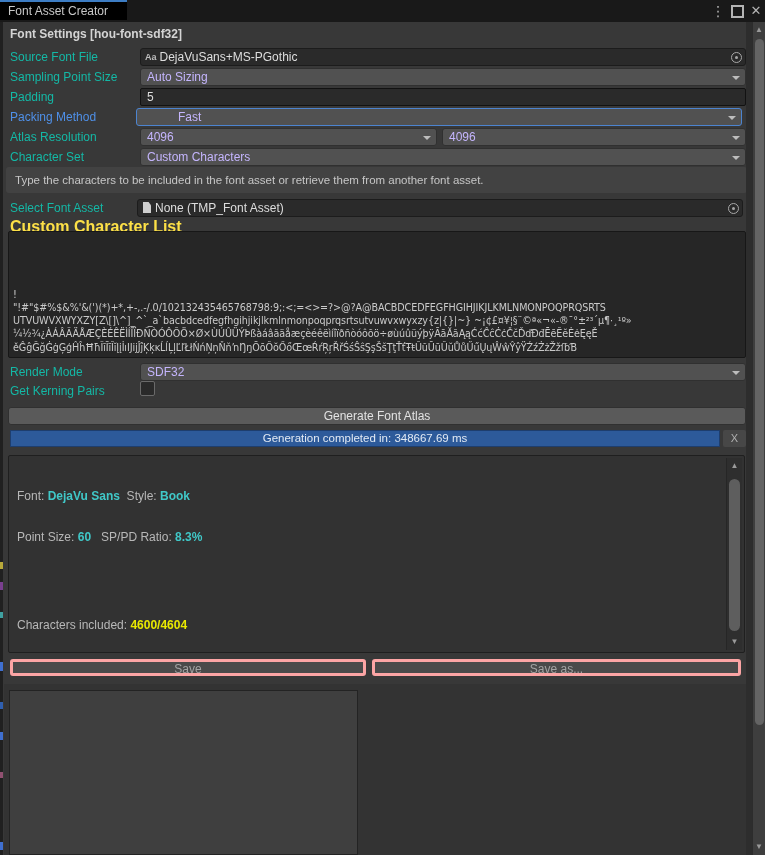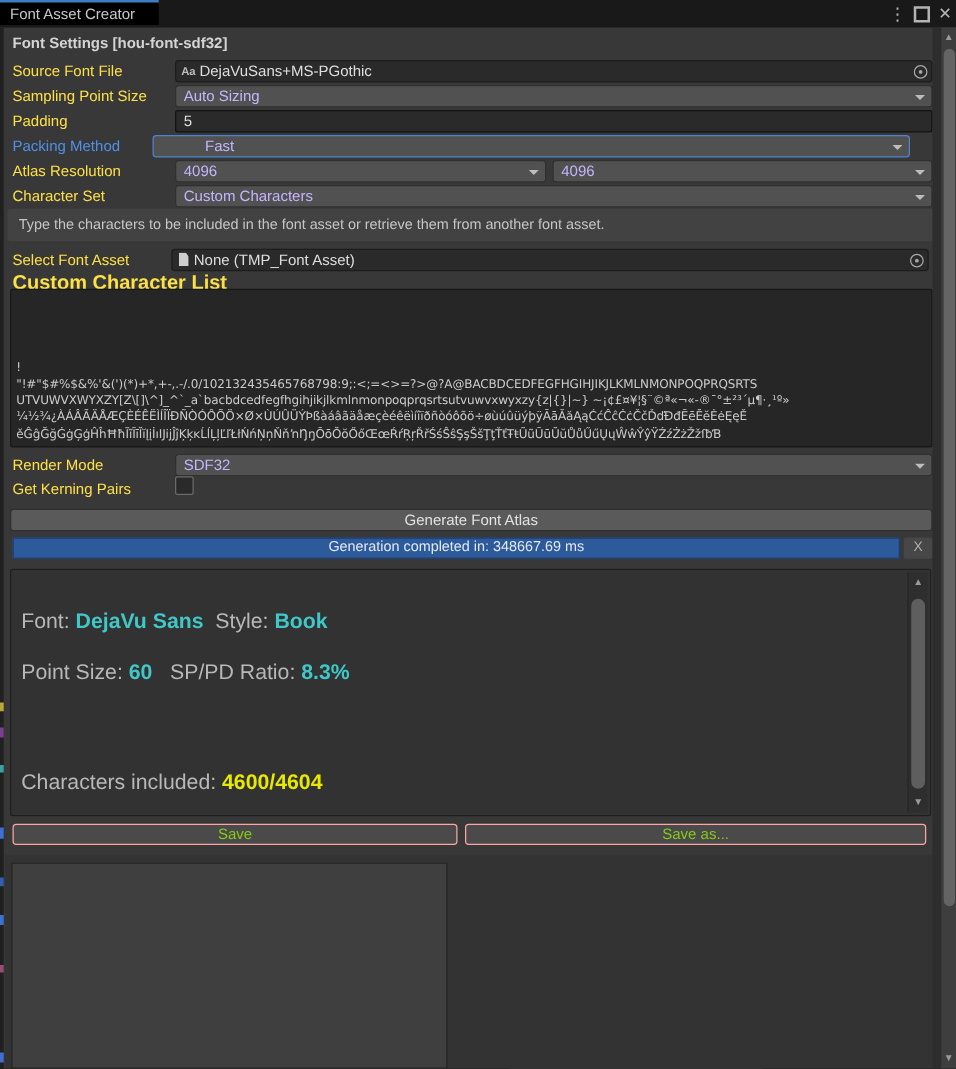--- a/index.html
+++ b/index.html
@@ -13,21 +13,21 @@
   .btn-kebab{left:710px;font-size:14px;}
   .btn-max{left:729px;}
   .btn-max .sq{display:inline-block;width:9px;height:9px;border:2px solid #b4b4b4;margin-top:3px;}
   .btn-close{left:748px;font-size:13px;}
   
   .sliver{position:absolute;left:0;top:22px;width:3px;height:833px;background:#202020;z-index:40;}
   .sliver i{position:absolute;left:0;width:3px;display:block;}
   
   .section-header{position:absolute;left:10px;top:27px;font-size:12px;font-weight:bold;color:#d4d4d4;}
   
-  .flabel{position:absolute;left:10px;font-size:12px;color:#fde047;height:18px;line-height:18px;}
+  .flabel{position:absolute;left:10px;font-size:12px;color:#14b8a6;height:18px;line-height:18px;}
   .flabel.accent{color:#4f90e8;}
   .dropdown{position:absolute;height:18px;background:#515151;border:1px solid #303030;border-radius:3px;
             box-sizing:border-box;color:#c4b5fd;font-size:12px;line-height:16px;padding-left:6px;}
   .dropdown .caret{position:absolute;right:5px;top:7px;width:0;height:0;
             border-left:4px solid transparent;border-right:4px solid transparent;border-top:4px solid #bdbdbd;}
   .dropdown.focused{border:1px solid #4c84d0;}
   .objfield{position:absolute;height:18px;background:#2a2a2a;border:1px solid #1c1c1c;border-radius:3px;
             box-sizing:border-box;color:#dedede;font-size:12px;line-height:16px;padding-left:4px;}
   .textinput{position:absolute;height:18px;background:#2a2a2a;border:1px solid #121212;border-radius:2px;
             box-sizing:border-box;color:#dedede;font-size:12px;line-height:16px;padding-left:6px;}
@@ -50,34 +50,34 @@
             border:1px solid #6a6a6a;border-radius:2px;box-sizing:border-box;}
   .genbtn{position:absolute;left:8px;top:407px;width:738px;height:18px;background:#5a5a5a;border:1px solid #303030;
           border-radius:3px;box-sizing:border-box;color:#e2e2e2;font-size:12px;line-height:16px;text-align:center;}
   .progress{position:absolute;left:10px;top:430px;width:710px;height:17px;background:#2d5a9a;border:1px solid #1e3e6e;
             box-sizing:border-box;color:#e2eaf4;font-size:11.5px;line-height:15px;text-align:center;}
   .progress-x{position:absolute;left:723px;top:430px;width:23px;height:17px;background:#474747;border-radius:2px;
             color:#b0b0b0;font-size:11px;line-height:17px;text-align:center;}
   
   .report{position:absolute;left:8px;top:455px;width:737px;height:198px;background:#323232;border:1px solid #1f1f1f;
           border-radius:2px;box-sizing:border-box;overflow:hidden;}
-  .report-inner{position:absolute;left:8px;top:7px;right:22px;font-size:17px;line-height:13.5px;color:#b8b8b8;white-space:pre;}
+  .report-inner{position:absolute;left:8px;top:7px;right:22px;font-size:12px;line-height:13.5px;color:#b8b8b8;white-space:pre;}
   .cy{color:#40c8c8;font-weight:bold;}
   .yl{color:#e8e800;font-weight:bold;}
   .rline{min-height:13.5px;}
   .gap1{height:21px;}
   
   .rscroll{position:absolute;right:2px;top:2px;width:15px;bottom:2px;background:#2e2e2e;border-left:1px solid #262626;}
   .rthumb{position:absolute;left:2px;top:21px;width:11px;height:152px;background:#5e5e5e;border-radius:6px;}
   .sarrow{position:absolute;left:0;width:15px;height:12px;color:#9a9a9a;font-size:8px;line-height:12px;text-align:center;}
   .sarrow.up{top:2px;}
   .sarrow.down{bottom:2px;}
   
-  .savebtn{position:absolute;top:659px;height:17px;background:#4a4a4a;border:1px solid #fca5a5;border-radius:3px;
-           box-sizing:border-box;color:#84cc16;font-size:12px;line-height:15px;text-align:center;}
+  .savebtn{position:absolute;top:659px;height:17px;background:#4a4a4a;border:3px solid #fca5a5;border-radius:3px;
+           box-sizing:border-box;color:#a3a3a3;font-size:12px;line-height:15px;text-align:center;}
   
   .bottom-panel{position:absolute;left:4px;top:684px;width:744px;height:171px;background:#333333;}
   .preview-box{position:absolute;left:5px;top:6px;width:349px;height:165px;background:#3f3f3f;border:1px solid #232323;box-sizing:border-box;}
   
   .right-edge{position:absolute;left:746px;top:22px;width:6px;height:833px;background:#2d2d2d;}
   .mscroll{position:absolute;left:752px;top:22px;width:13px;height:833px;background:#3e3e3e;border-left:1px solid #2c2c2c;box-sizing:border-box;}
   .mthumb{position:absolute;left:2px;top:17px;width:9px;height:686px;background:#646464;border-radius:5px;}
   .marrow{position:absolute;left:0;width:12px;height:12px;color:#9a9a9a;font-size:8px;line-height:12px;text-align:center;}
   .marrow.up{top:2px;}
   .marrow.down{bottom:2px;}
@@ -120,21 +120,21 @@
     <span>Auto Sizing</span>
     <span class="caret"></span>
   </div>
 
   <div class="flabel" style="top:88px;">Padding</div>
   <div class="textinput" style="left:140px;top:88px;width:606px;">
     <span>5</span>
   </div>
 
   <div class="flabel accent" style="top:108px;">Packing Method</div>
-  <div class="dropdown focused" style="left:122px;top:108px;width:606px;padding-left:41px;">
+  <div class="dropdown focused" style="left:136px;top:108px;width:606px;padding-left:41px;">
     <span>Fast</span>
     <span class="caret"></span>
   </div>
 
   <div class="flabel" style="top:128px;">Atlas Resolution</div>
   <div class="dropdown" style="left:140px;top:128px;width:297px;">
     <span>4096</span>
     <span class="caret"></span>
   </div>
   <div class="dropdown" style="left:442px;top:128px;width:304px;">

